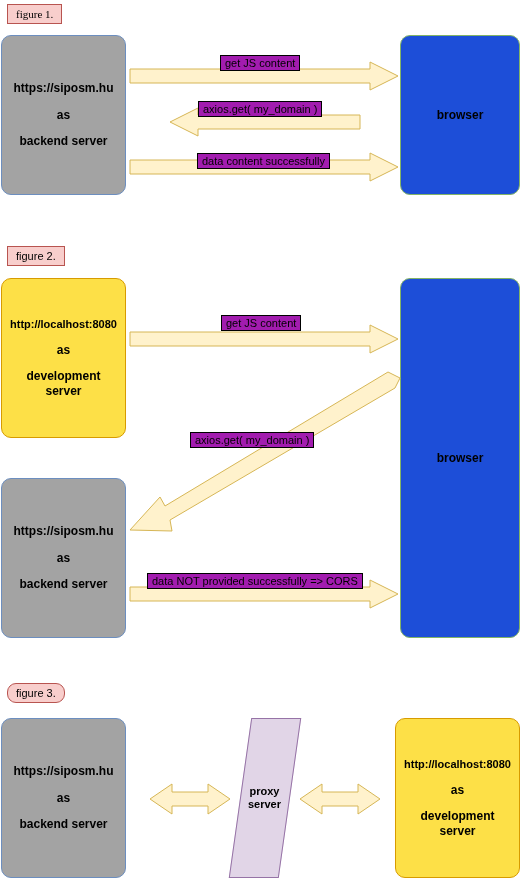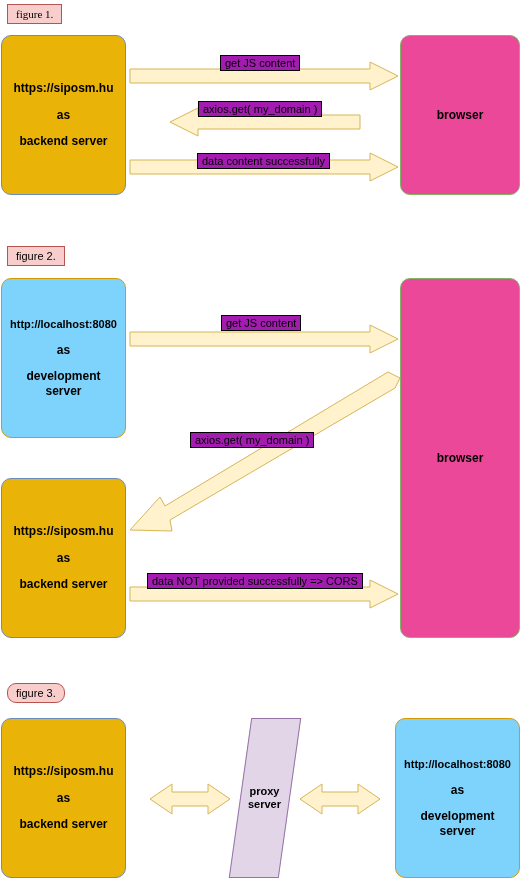--- a/index.html
+++ b/index.html
@@ -31,29 +31,29 @@
     text-align: center;
   }
   .box .line {
     font-size: 12px;
     font-weight: bold;
     color: #000;
     margin: 6px 0;
     line-height: 1.2;
   }
   .backend {
-    background: #eab308;
+    background: #a3a3a3;
     border: 1px solid #6c8ebf;
   }
   .browser {
-    background: #ec4899;
+    background: #1d4ed8;
     border: 1px solid #82b366;
   }
   .dev {
-    background: #7dd3fc;
+    background: #fde047;
     border: 1px solid #d79b00;
   }
   .proxy {
     background: #e1d5e7;
     border: 1px solid #9673a6;
   }
   .proxy-shape {
     position: absolute;
     transform: skewX(-8deg);
     display: flex;

